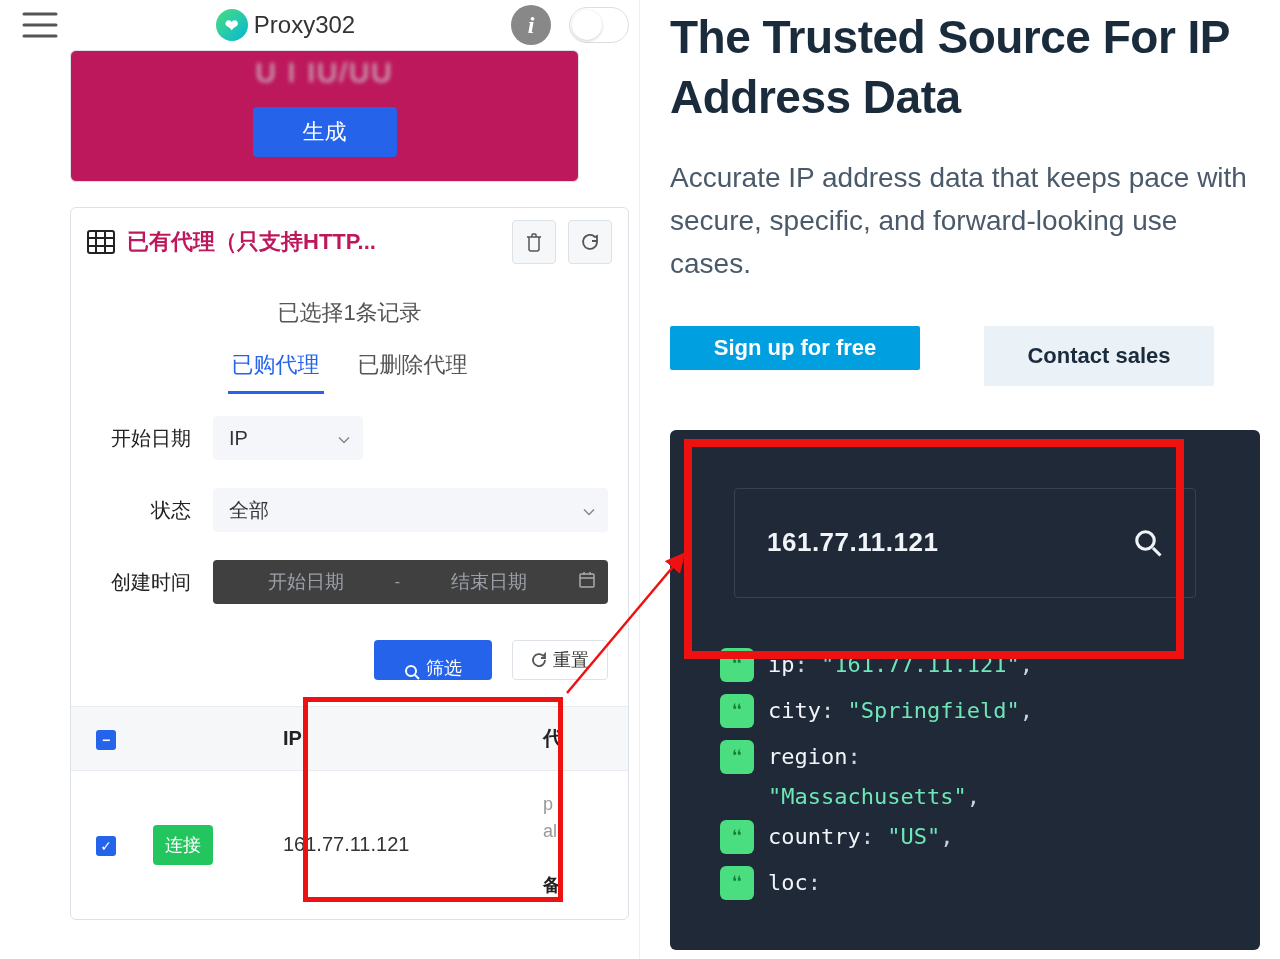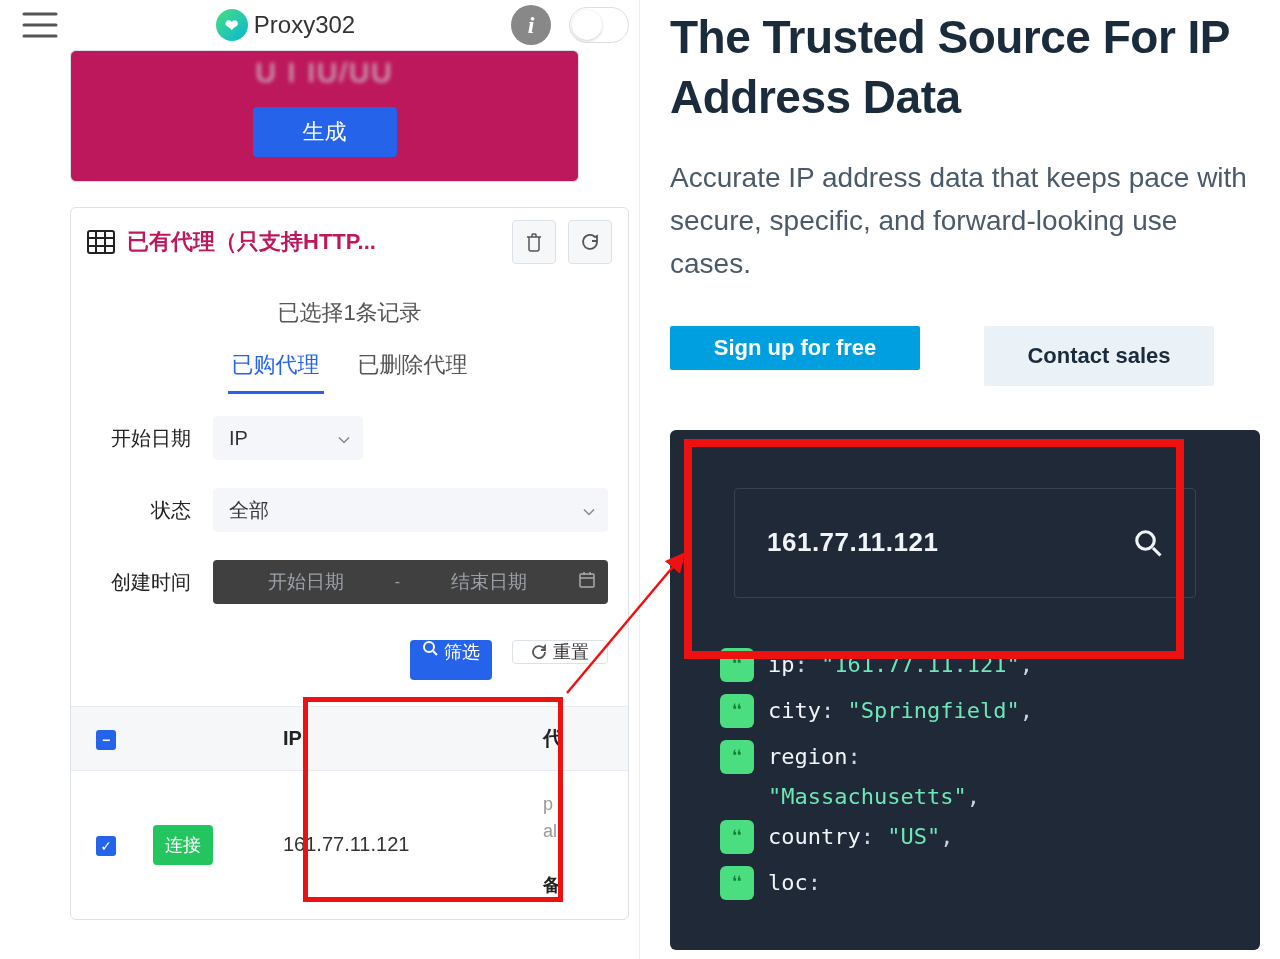--- a/index.html
+++ b/index.html
@@ -44,22 +44,22 @@
   .finput { flex: 1; position: relative; }
   .select-box { width: 100%; height: 44px; border: none; background: #f4f6f9; border-radius: 4px; padding: 0 36px 0 16px; font-size: 20px; color: #333; display: flex; align-items: center; cursor: pointer; position: relative;}
   .select-box.small { width: 150px; }
   .chevron { position: absolute; right: 12px; top: 50%; transform: translateY(-50%); pointer-events: none; }
   .date-range { flex: 1; height: 44px; background: #404040; border-radius: 4px; display: flex; align-items: center; padding: 0 12px; gap: 8px; }
   .date-ph { color: #9aa0a8; font-size: 19px; flex: 1; text-align: center; }
   .dash { color: #9aa0a8; }
   .cal-icon { color: #999; }
 
   .action-row { display: flex; justify-content: flex-end; gap: 20px; padding: 0 20px 26px; }
-  .btn-filter { background: #2563eb; color: #fff; border: none; height: 40px; padding: 0 12px; border-radius: 4px; font-size: 18px; cursor: pointer; display: inline-flex; align-items: flex-start; gap: 6px;}
-  .btn-reset { background: #fff; border: 1px solid #dde2e8; color: #333; height: 24px; padding: 0 18px; border-radius: 4px; font-size: 18px; cursor: pointer; display: inline-flex; align-items: center; gap: 6px;}
+  .btn-filter { background: #2563eb; color: #fff; border: none; height: 40px; padding: 0 30px; border-radius: 4px; font-size: 18px; cursor: pointer; display: inline-flex; align-items: flex-end; gap: 6px;}
+  .btn-reset { background: #fff; border: 1px solid #dde2e8; color: #333; height: 40px; padding: 0 18px; border-radius: 4px; font-size: 18px; cursor: pointer; display: inline-flex; align-items: center; gap: 6px;}
 
   .table-wrap { position: relative; overflow: hidden; }
   table { width: 100%; border-collapse: collapse; }
   th { background: #f6f7f9; text-align: left; padding: 18px 12px; font-size: 20px; font-weight: 600; color: #222; border-top: 1px solid #e8ecf0; }
   td { padding: 18px 12px; font-size: 20px; color: #333; border-top: 1px solid #e8ecf0; }
   .chk { width: 20px; height: 20px; border-radius: 3px; display: inline-flex; align-items: center; justify-content: center; color: #fff; font-size: 14px; cursor: pointer;}
   .chk-header { background: #2563eb; }
   .chk-row { background: #2563eb; }
   .connect-btn { background: #22c55e; color: #fff; border: none; padding: 8px 12px; border-radius: 4px; font-size: 18px; cursor: pointer;}
   .ip-col { width: 260px; }

